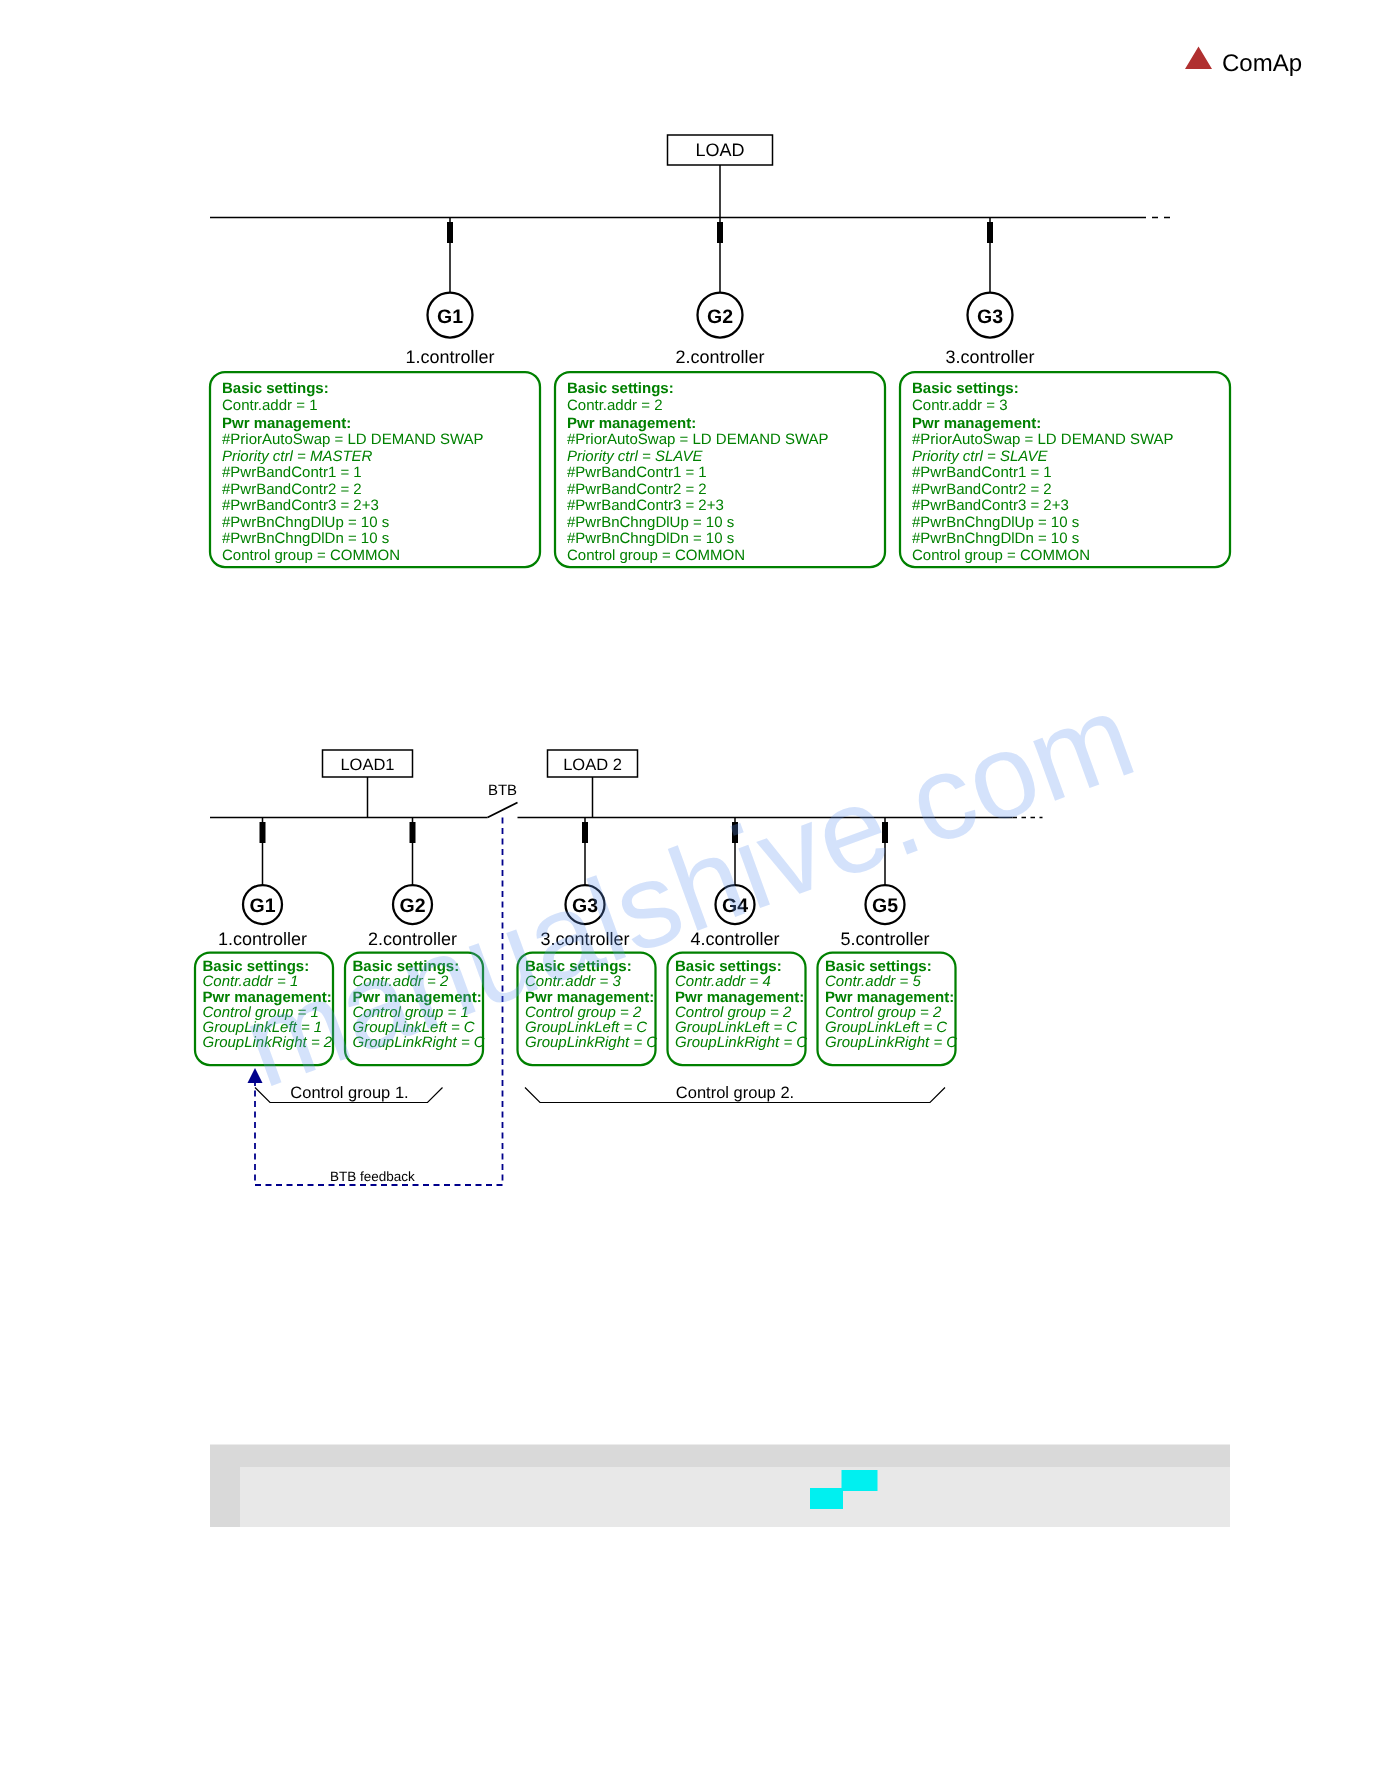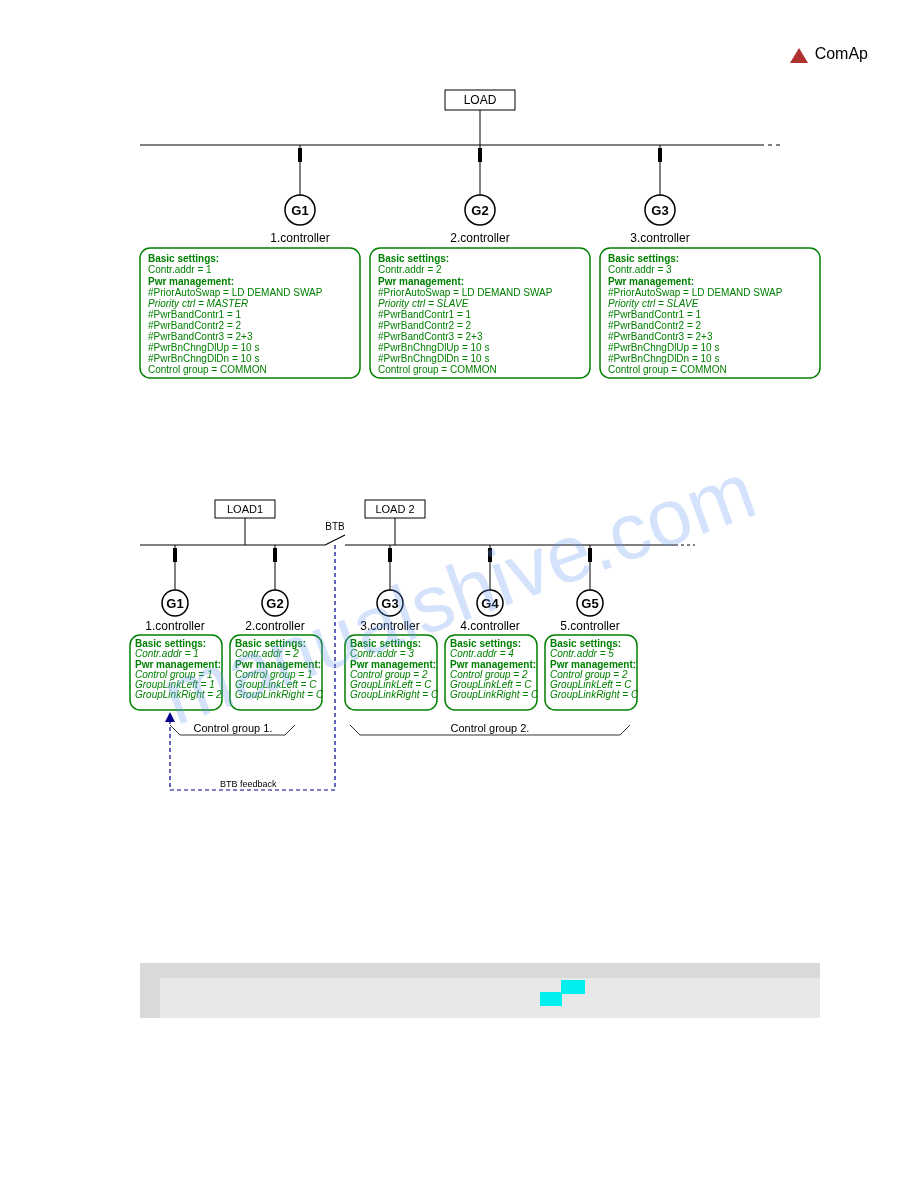--- a/index.html
+++ b/index.html
@@ -1,20 +1,20 @@
 <!DOCTYPE html>
 <html><head>
 <meta charset="utf-8">
 <style>
   * { box-sizing: border-box; margin: 0; padding: 0; }
   body { font-family: Arial, sans-serif; background: #fff; width: 918px; height: 1188px; position: relative; }
   
   .page { position: relative; width: 918px; height: 1188px; padding: 40px 60px; }
   
-  .logo { position: absolute; top: 45px; right: 50px; display: flex; align-items: flex-start; gap: 4px; }
+  .logo { position: absolute; top: 28px; right: 50px; display: flex; align-items: flex-end; gap: 4px; }
   .logo-icon { width: 24px; height: 24px; }
   
   .watermark { 
     position: absolute; 
     left: 50%; top: 50%; 
     transform: translate(-50%, -50%) rotate(-20deg);
     font-size: 80px; 
     color: rgba(100,150,240,0.28); 
     font-weight: 400;
     pointer-events: none;

